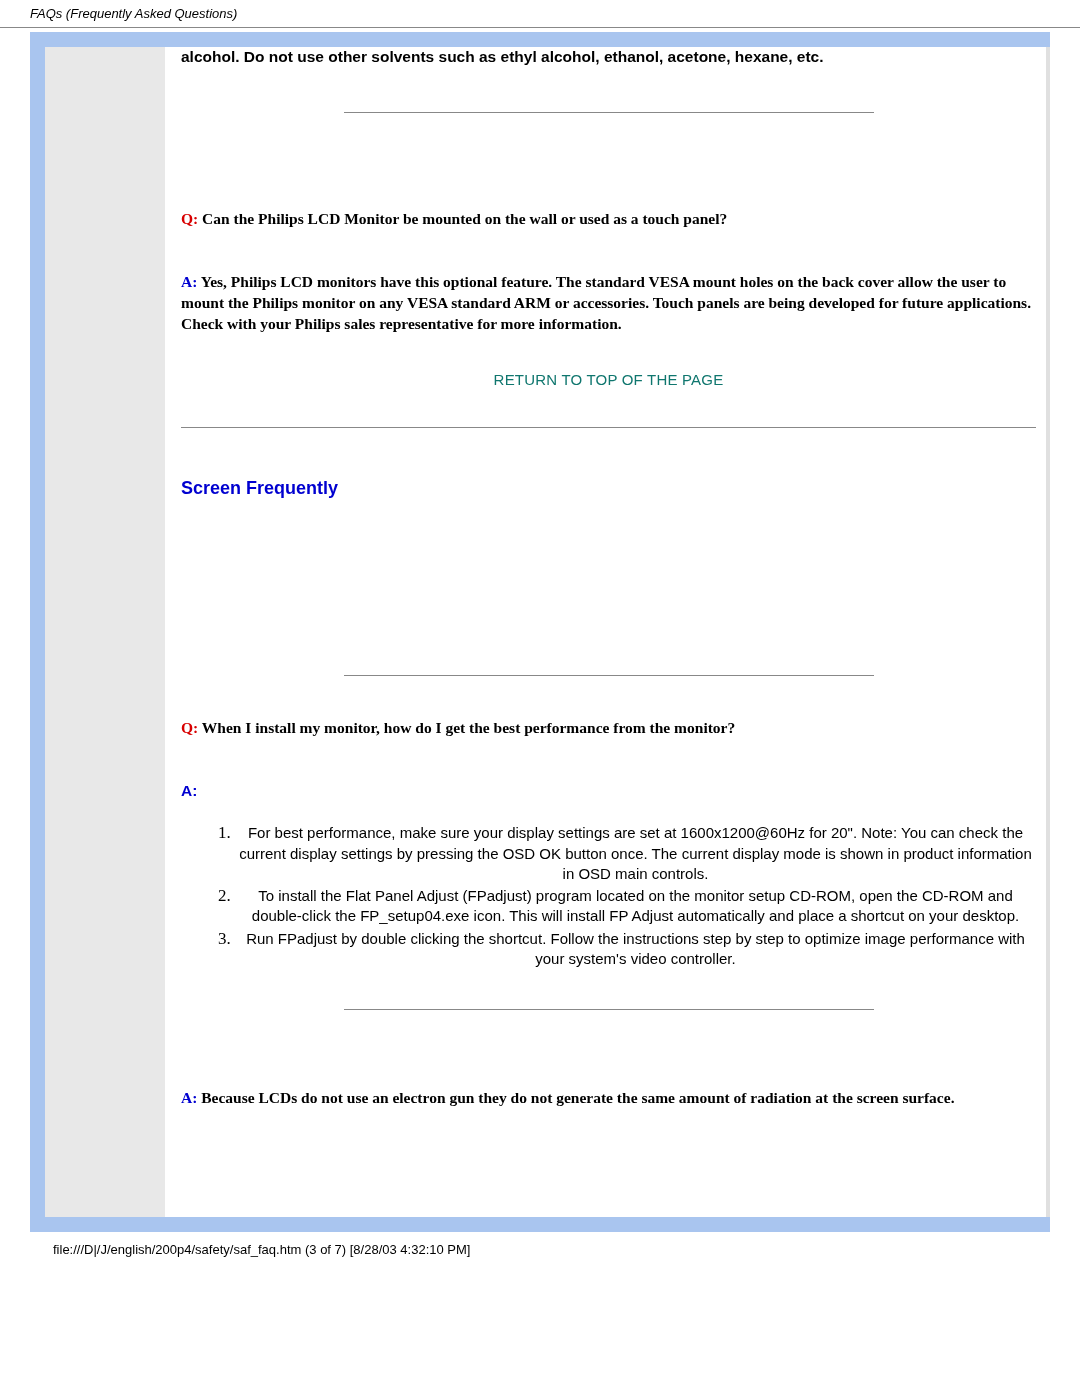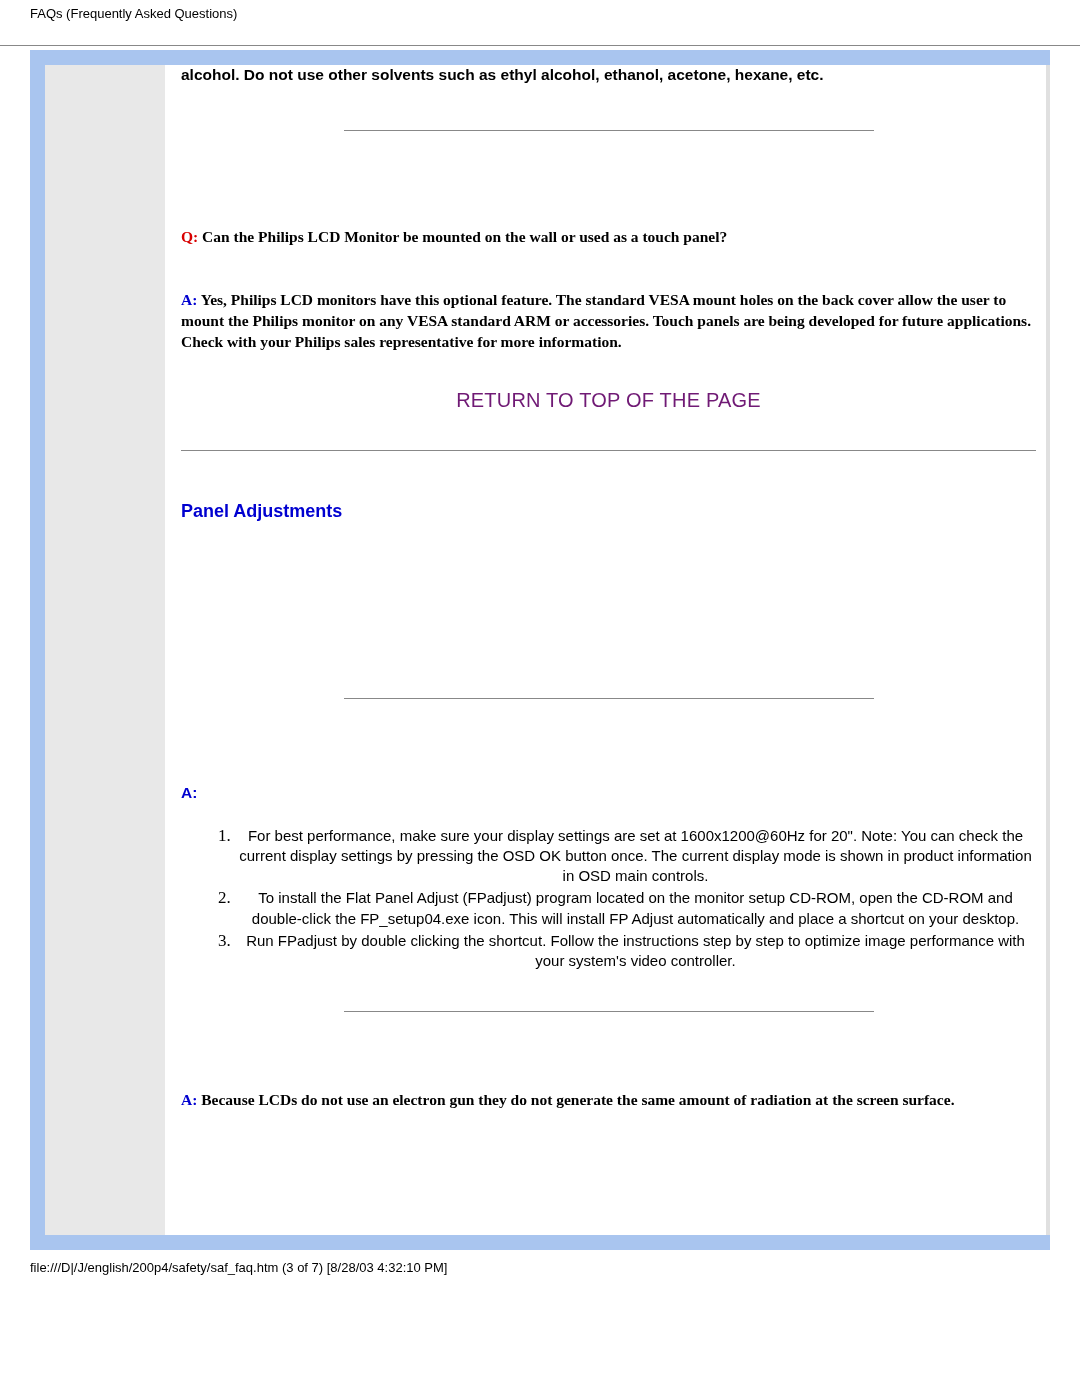--- a/index.html
+++ b/index.html
@@ -3,23 +3,24 @@
 <meta charset="utf-8">
 <style>
   * { margin: 0; padding: 0; box-sizing: border-box; }
   body {
     font-family: Arial, Helvetica, sans-serif;
     background: #ffffff;
     width: 1080px;
   }
   .header-text {
     font-size: 13px;
-    padding: 6px 0 24px 30px;
+    padding: 6px 0 6px 30px;
     border-bottom: 1px solid #888;
     color: #000;
+    font-style: italic;
   }
   .blue-frame {
     margin: 4px 30px 0 30px;
     background: #a9c5ef;
     padding: 15px 0 15px 15px;
   }
   .gray-panel {
     background: #e8e8e8;
     width: 120px;
     float: left;
@@ -54,23 +55,23 @@
     width: 100%;
     border: none;
     border-top: 1px solid #888;
     box-shadow: 0 1px 0 #fff;
   }
   .return-link {
     text-align: center;
     margin: 36px 0 38px 0;
   }
   .return-link a {
-    color: #701a75;
+    color: #0f766e;
     text-decoration: none;
-    font-size: 20px;
+    font-size: 15px;
     letter-spacing: 0.2px;
   }
   .section-heading {
     color: #0000d0;
     font-weight: bold;
     font-size: 18px;
     margin: 50px 0 0 0;
   }
   .spacer-sm { height: 44px; }
   .qa-block { margin-bottom: 0; font-family: Liberation Serif, serif; }
@@ -86,20 +87,21 @@
     font-size: 15px;
     line-height: 1.35;
     margin-top: 2px;
     text-align: center;
   }
   .footer-path {
     font-size: 13px;
     padding: 10px 0 10px 30px;
     color: #000;
     clear: both;
+    margin-left: 23px;
   }
   .right-scroll-hint {
     position: absolute;
     right: 0; top: 0; bottom: 0;
     width: 4px;
     background: #e0e0e0;
   }
   .clearfix::after { content:""; display:table; clear:both; }
 </style>
 </head>
@@ -126,30 +128,33 @@
       <p class="bold-text qa-block">
         <span class="a-label">A:</span><span> Yes, Philips LCD monitors have this optional feature. The standard VESA mount holes on the back cover allow the user to mount the Philips monitor on any VESA standard ARM or accessories. Touch panels are being developed for future applications. Check with your Philips sales representative for more information.</span>
       </p>
 
       <div class="return-link">
         <a href="#">RETURN TO TOP OF THE PAGE</a>
       </div>
 
       <hr class="full-hr">
 
-      <h2 class="section-heading">Panel Adjustments</h2>
+      <h2 class="section-heading">Screen Frequently</h2>
 
       <div style="height:96px"></div>
 
       <div style="height:42px"></div>
 
       <div style="height:38px"></div>
       <hr class="small-hr">
       <div style="height:42px"></div>
 
+      <p class="bold-text qa-block">
+        <span class="q-label">Q:</span><span> When I install my monitor, how do I get the best performance from the monitor?</span>
+      </p>
       <div style="height:42px"></div>
       <p class="bold-text">
         <span class="a-label">A:</span>
       </p>
 
       <ol class="steps">
         <li>
             <div class="step-body">For best performance, make sure your display settings are set at 1600x1200@60Hz for 20". Note: You can check the current display settings by pressing the OSD OK button once.
 The current display mode is shown in product information in OSD main controls.</div>
           </li>

